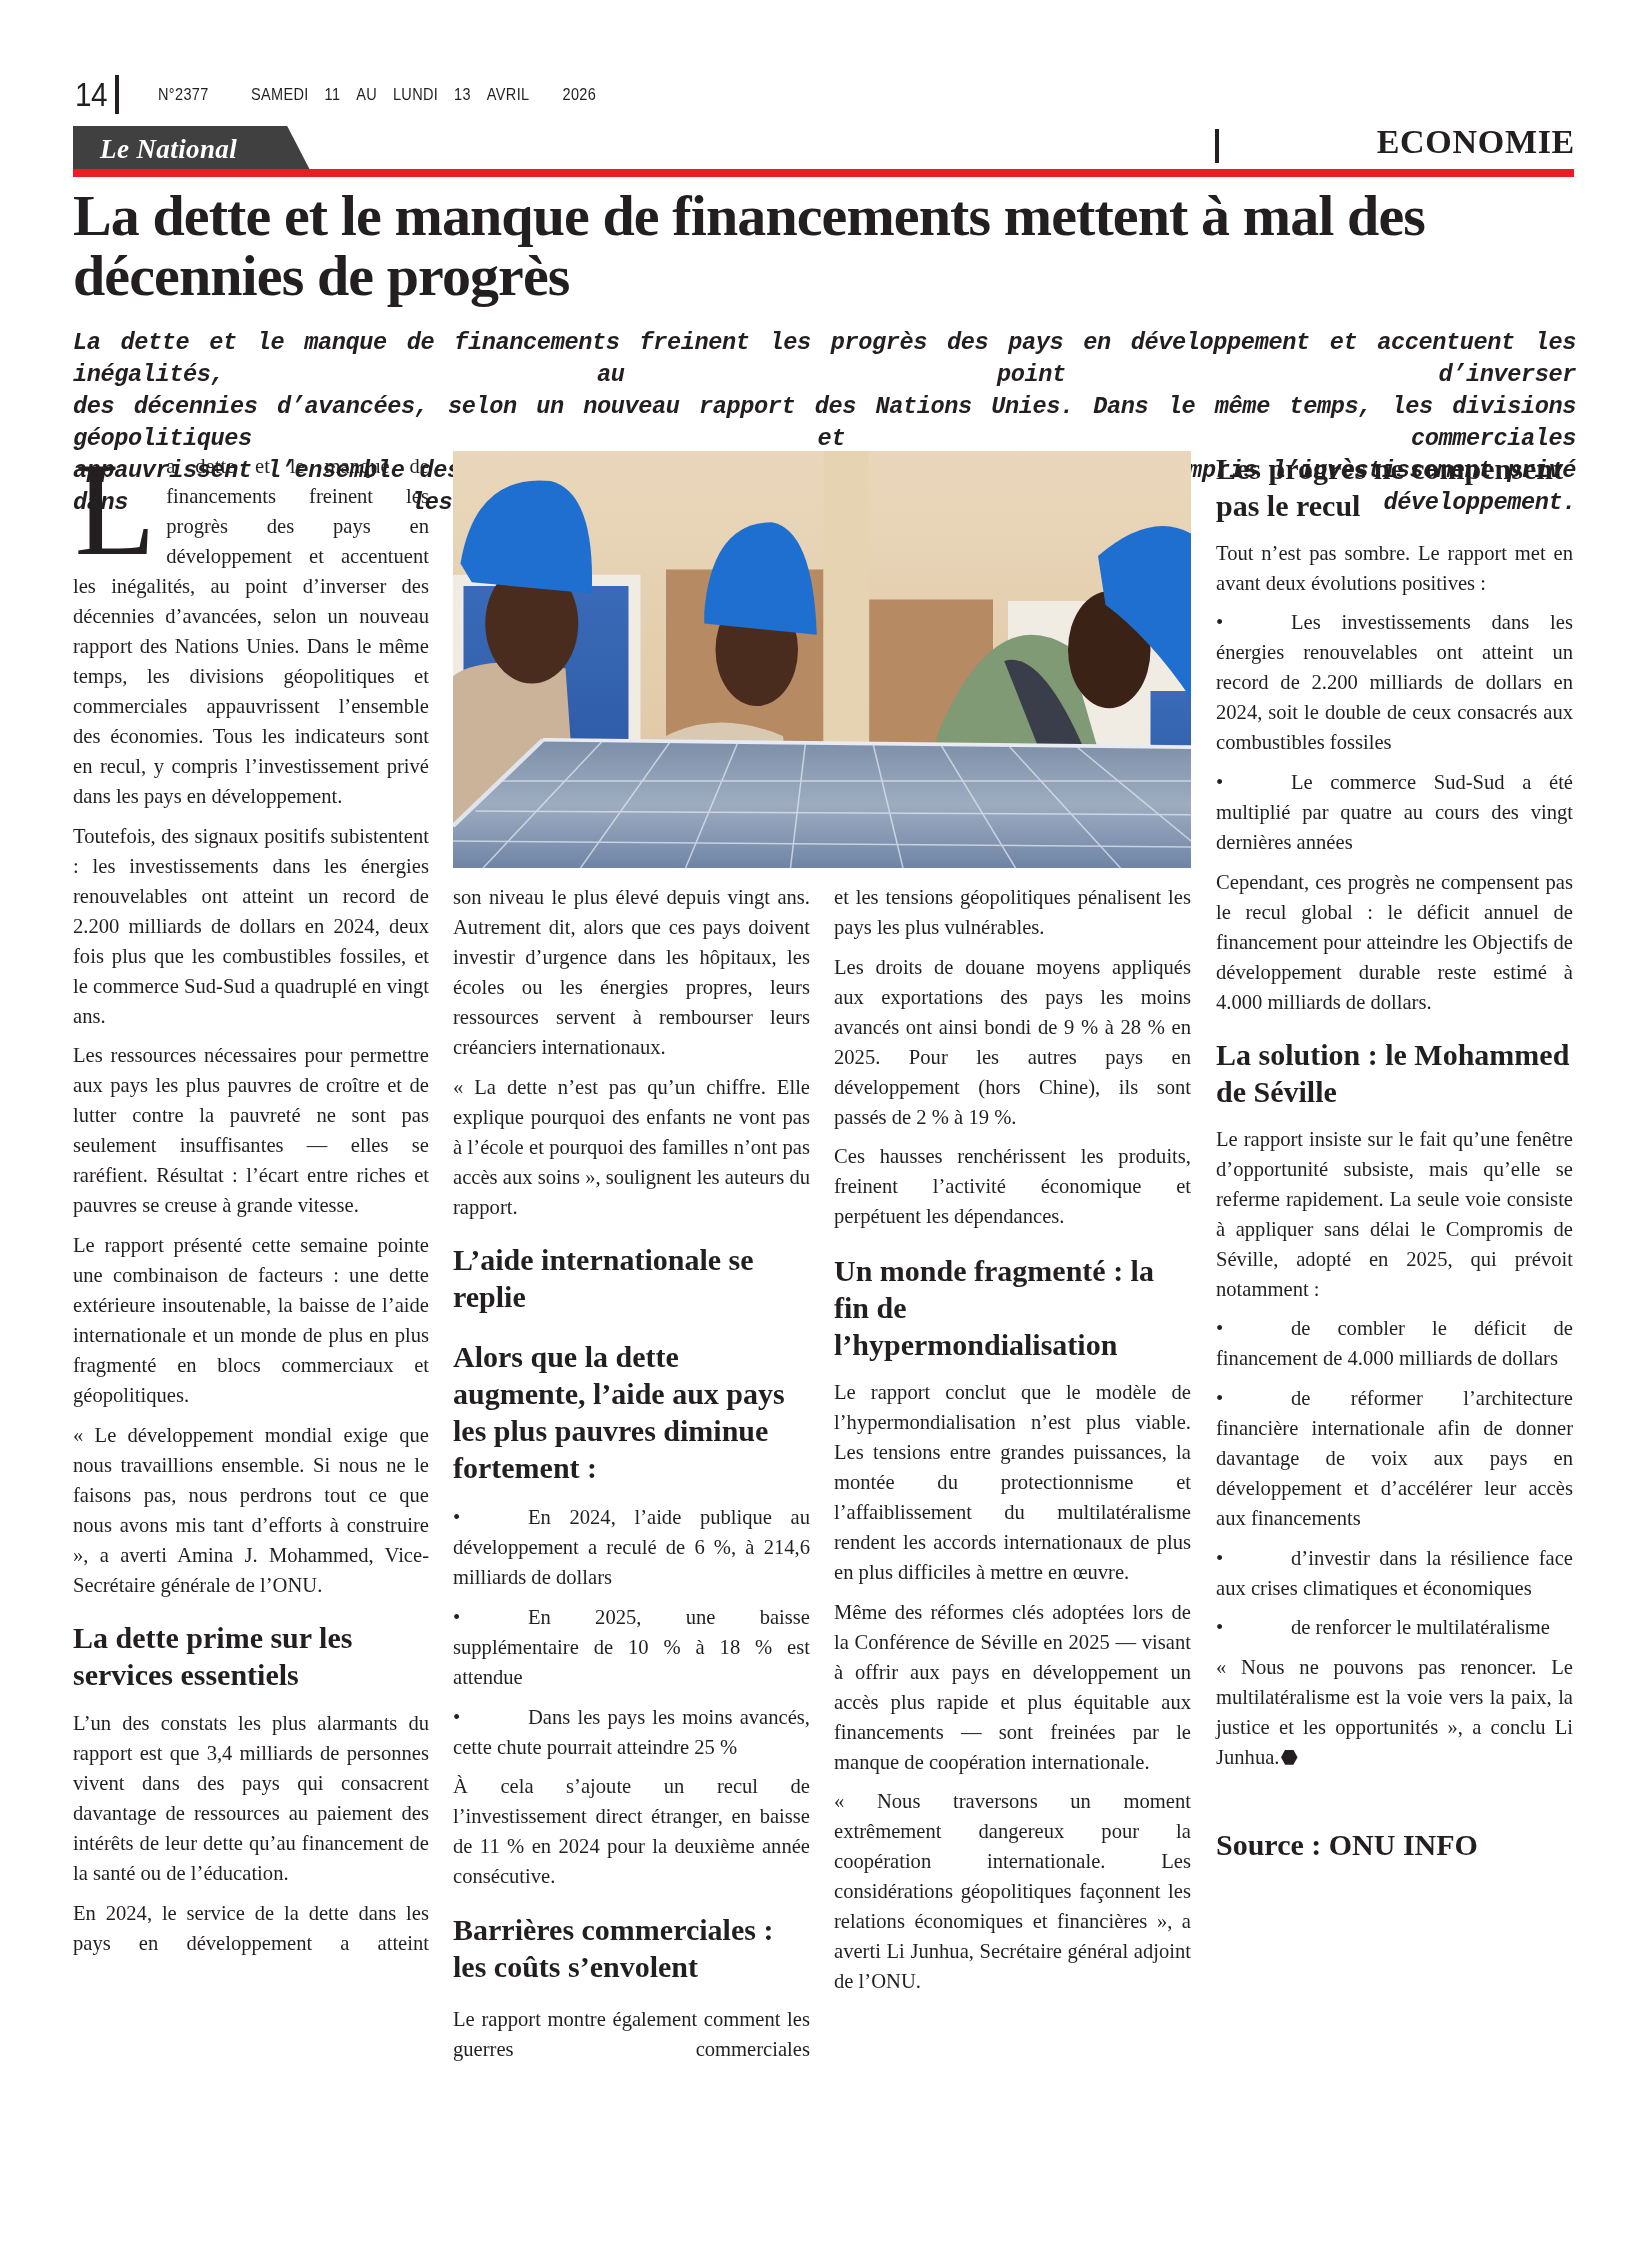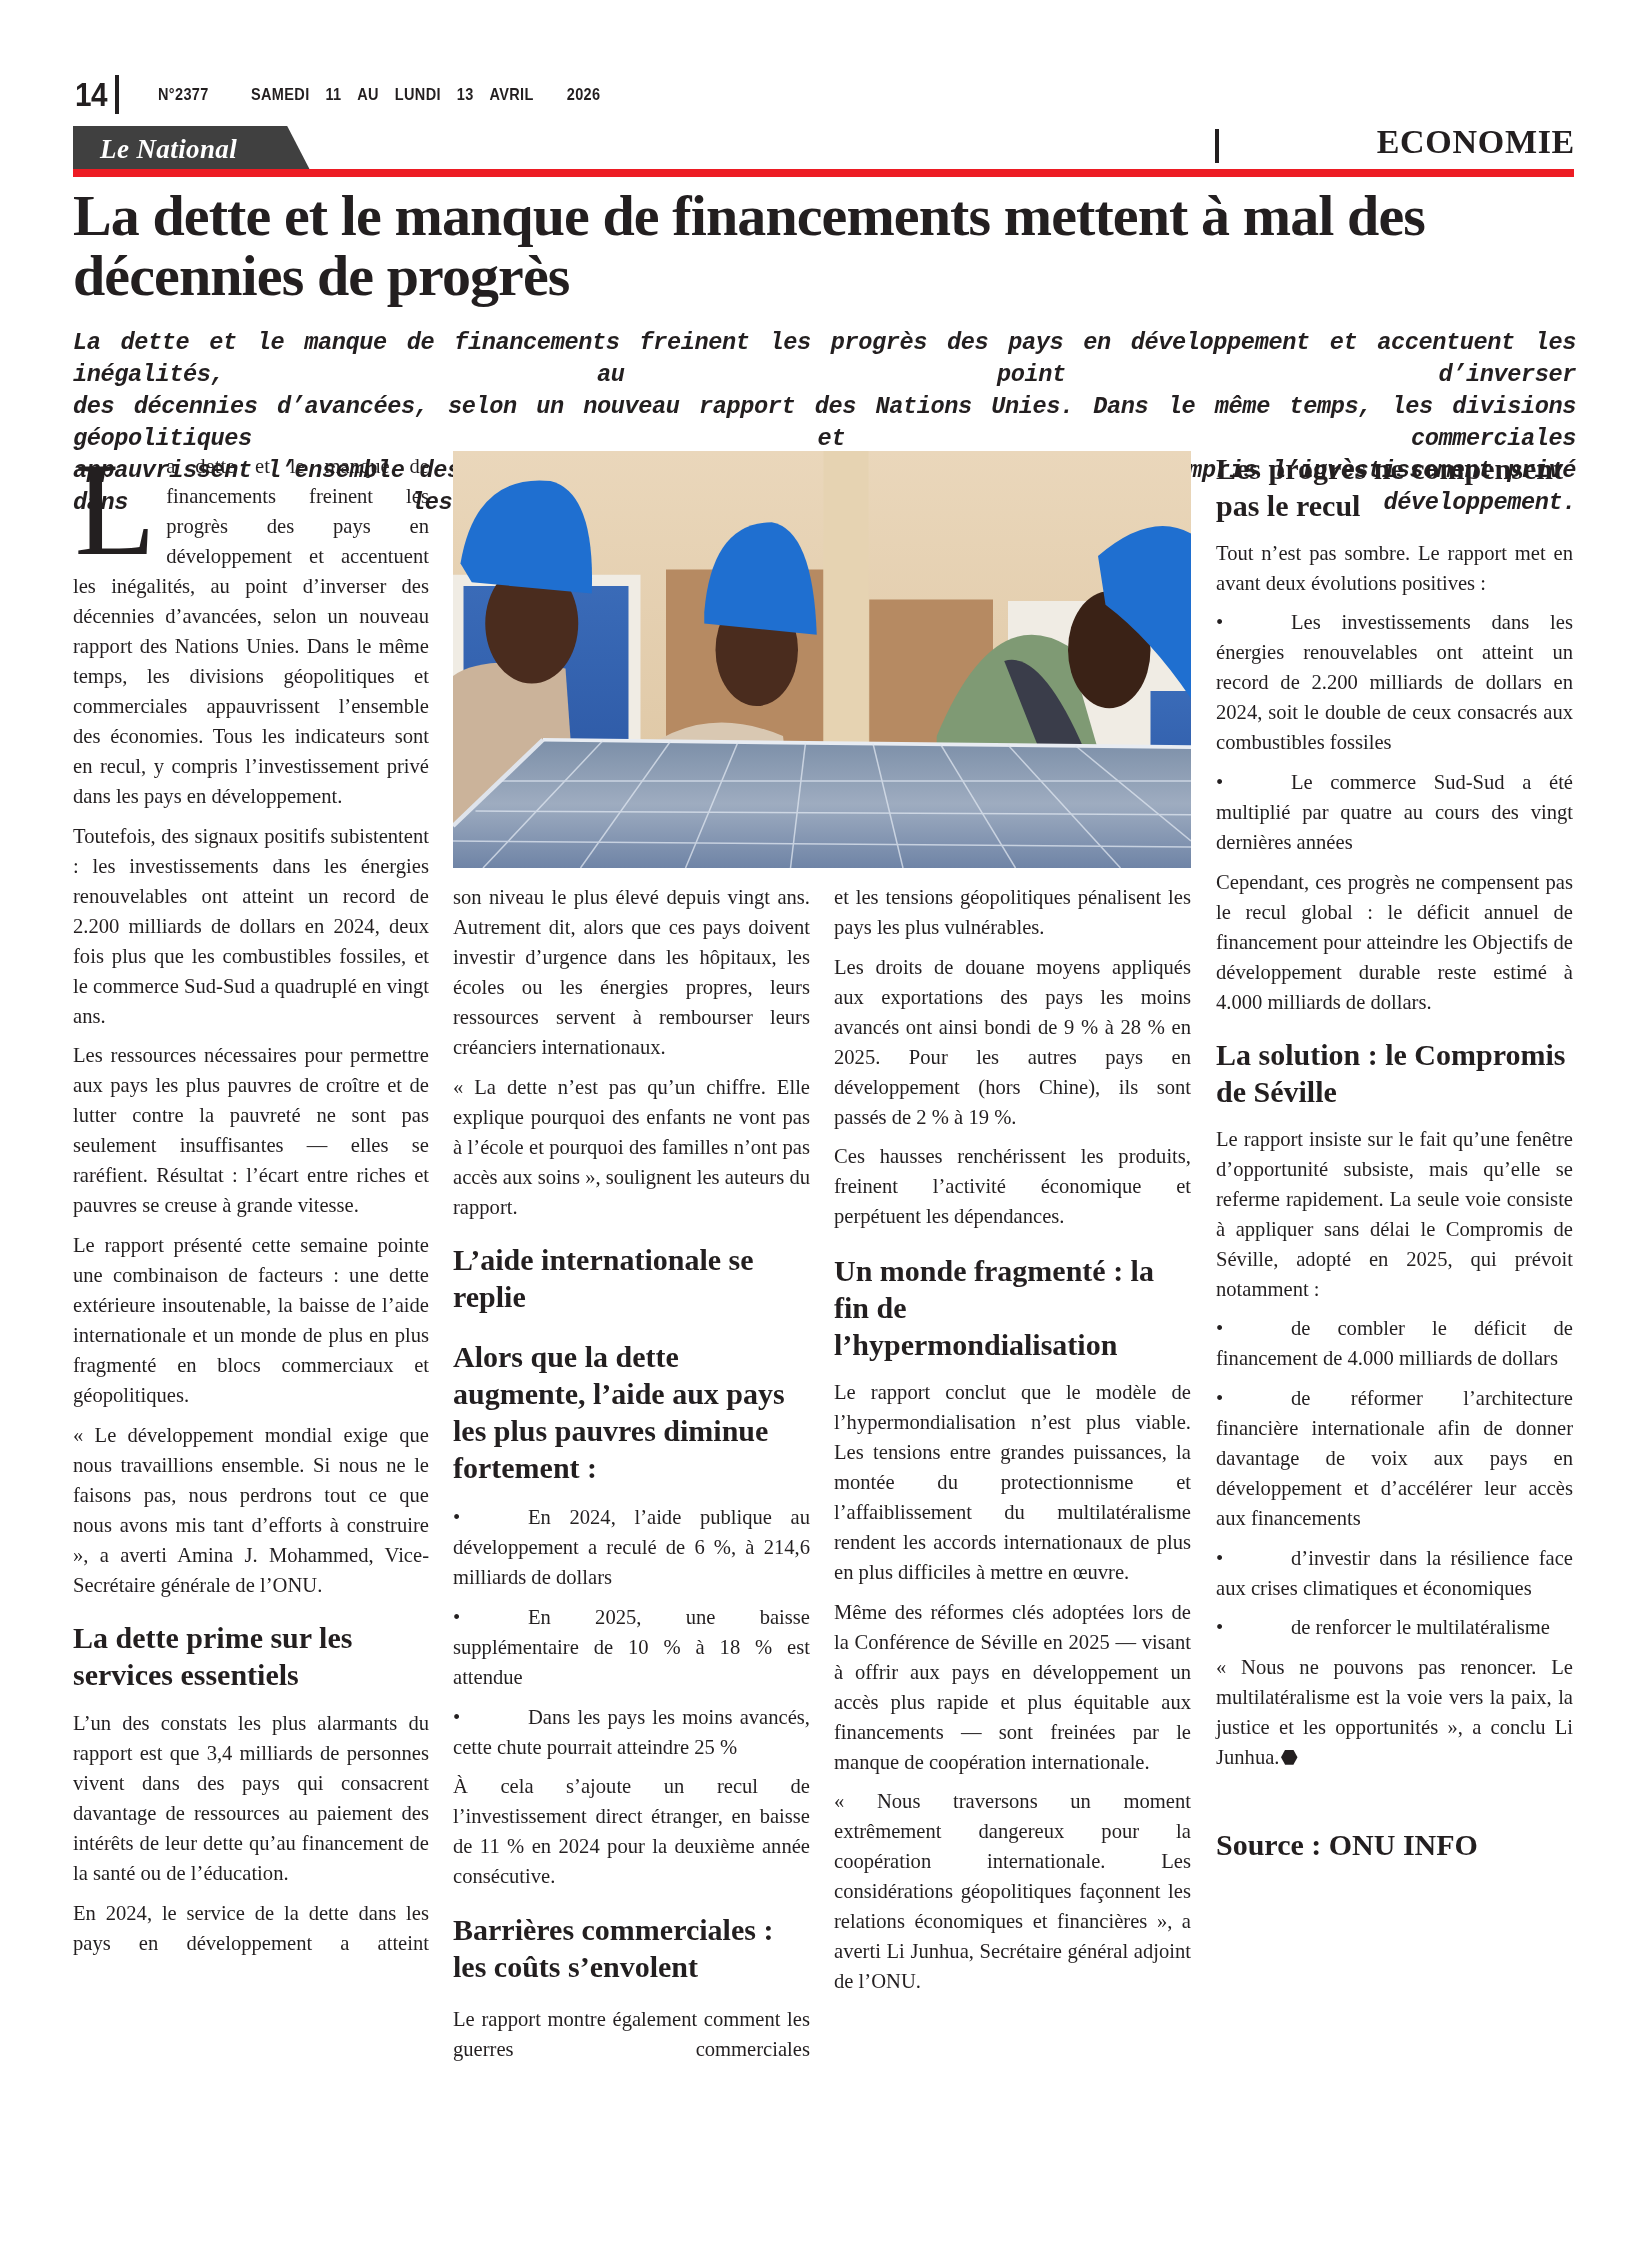--- a/index.html
+++ b/index.html
@@ -1,19 +1,19 @@
 <!DOCTYPE html>
 <html style="font-size:12px"><head>
 <meta charset="utf-8">
 <style>
   html, body { margin:0; padding:0; background:#ffffff; }
   body { width:1650px; height:2250px; position:relative; overflow:hidden; color:#231f20; font-family:"Liberation Serif","DejaVu Serif",serif; }
 
   
-  .folio { position:absolute; left:75px; top:72px; height:45px; display:flex; align-items:center; font-family:"Liberation Sans","DejaVu Sans",sans-serif; font-weight:700; }
+  .folio { position:absolute; left:75px; top:72px; height:45px; display:flex; align-items:center; font-family:"Liberation Sans","DejaVu Sans",sans-serif; font-weight:400; }
   .folio .pg { font-size:33px; letter-spacing:-0.7px; transform:scaleX(0.9); transform-origin:left; }
   .folio .bar { width:3.7px; height:39px; background:#231f20; margin:0 39px 0 4.5px; }
   .folio .meta { font-size:16.5px; display:flex; gap:0; letter-spacing:0.4px; transform:scaleX(0.88); transform-origin:left; }
   .folio .meta span { margin-right:18px; }
   .folio .meta .issue { margin-right:48px; }
   .folio .meta .yr { margin-left:19.5px; }
 
   .brand-tab { position:absolute; left:73px; top:126px; width:238px; height:46px; background:#404040; clip-path:polygon(0 0, 90% 0, 100% 100%, 0 100%);font-style:italic; }
   .brand-tab span { position:absolute; left:27px; top:7.5px; color:#fff; font-family:"Liberation Serif","DejaVu Serif",serif; font-weight:700; font-size:27px; letter-spacing:0.4px; }
   .red-rule { position:absolute; left:73px; top:169px; width:1501px; height:8.2px; background:#ed1c24; }
@@ -173,21 +173,21 @@
   <p>Même des réformes clés adoptées lors de la Conférence de Séville en 2025 — visant à offrir aux pays en développement un accès plus rapide et plus équitable aux financements — sont freinées par le manque de coopération internationale.</p>
   <p>« Nous traversons un moment extrêmement dangereux pour la coopération internationale. Les considérations géopolitiques façonnent les relations économiques et financières », a averti Li Junhua, Secrétaire général adjoint de l’ONU.</p>
 </div>
 
 <div class="col col4">
   <h2 style="margin-bottom:13.5px;">Les progrès ne compensent pas le recul</h2>
   <p>Tout n’est pas sombre. Le rapport met en avant deux évolutions positives :</p>
   <p class="bullet"><span class="dot">•</span><span>Les investissements dans les énergies renouvelables ont atteint un record de 2.200 milliards de dollars en 2024, soit le double de ceux consacrés aux combustibles fossiles</span></p>
   <p class="bullet"><span class="dot">•</span><span>Le commerce Sud-Sud a été multiplié par quatre au cours des vingt dernières années</span></p>
   <p>Cependant, ces progrès ne compensent pas le recul global : le déficit annuel de financement pour atteindre les Objectifs de développement durable reste estimé à 4.000 milliards de dollars.</p>
-  <h2 style="margin-top:19.5px;margin-bottom:13.5px;">La solution : le Compromis de Séville</h2>
+  <h2 style="margin-top:19.5px;margin-bottom:13.5px;">La solution : le Mohammed de Séville</h2>
   <p>Le rapport insiste sur le fait qu’une fenêtre d’opportunité subsiste, mais qu’elle se referme rapidement. La seule voie consiste à appliquer sans délai le Compromis de Séville, adopté en 2025, qui prévoit notamment :</p>
   <p class="bullet"><span class="dot">•</span><span>de combler le déficit de financement de 4.000 milliards de dollars</span></p>
   <p class="bullet"><span class="dot">•</span><span>de réformer l’architecture financière internationale afin de donner davantage de voix aux pays en développement et d’accélérer leur accès aux financements</span></p>
   <p class="bullet"><span class="dot">•</span><span>d’investir dans la résilience face aux crises climatiques et économiques</span></p>
   <p class="bullet"><span class="dot">•</span><span>de renforcer le multilatéralisme</span></p>
   <p><span>« Nous ne pouvons pas renoncer. Le multilatéralisme est la voie vers la paix, la justice et les opportunités », a conclu Li Junhua.</span><span class="end-mark"></span></p>
   <p class="source" style="margin-top:54px;">Source : ONU INFO</p>
 </div>
 
 

